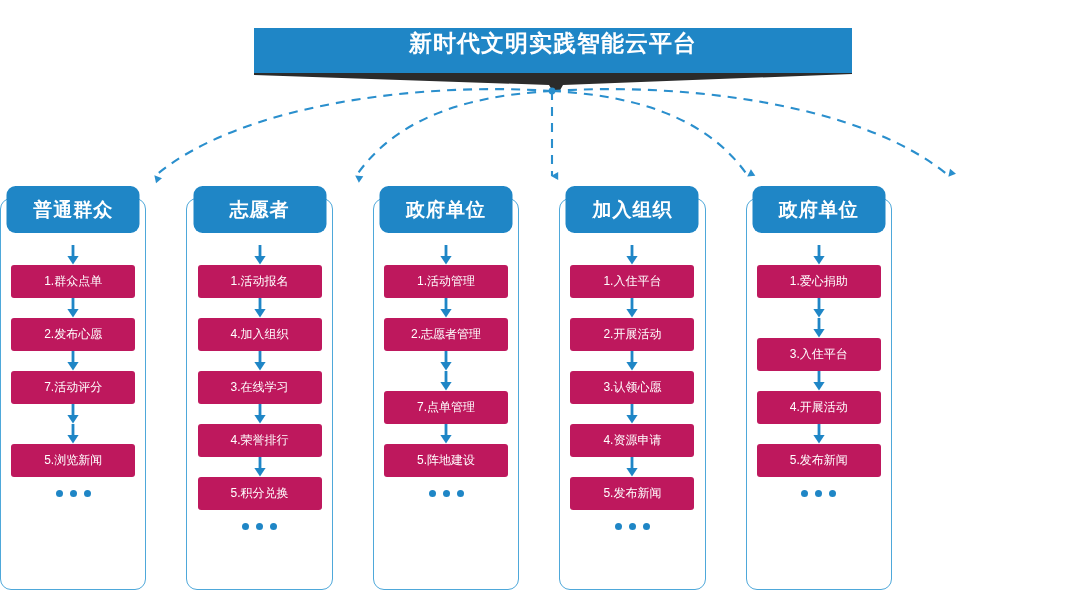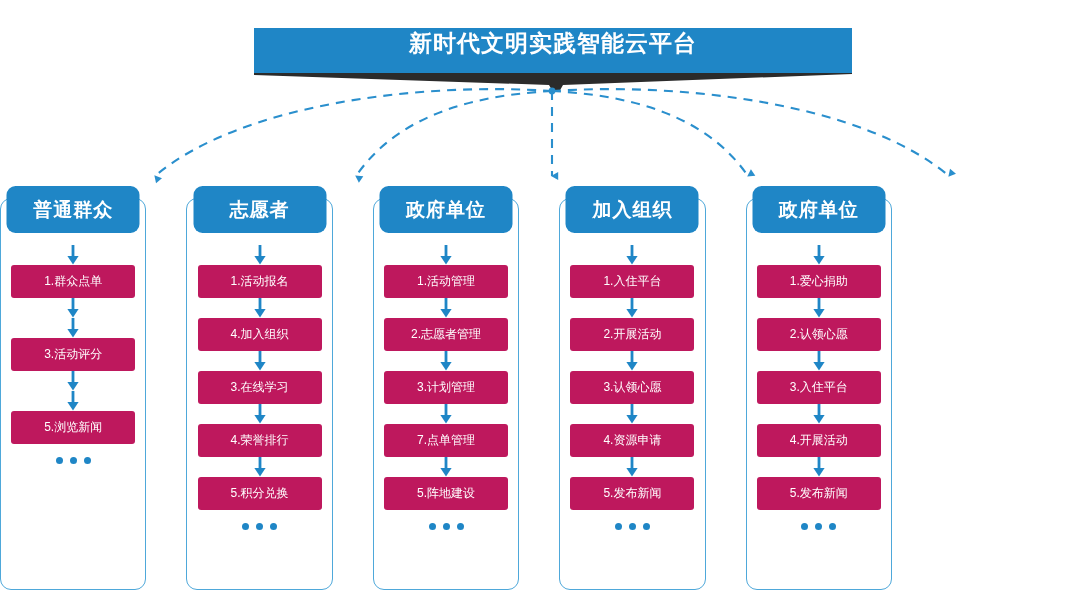--- a/index.html
+++ b/index.html
@@ -179,25 +179,26 @@
       <div class="col-header">普通群众</div>
       <svg class="arrow-down first" viewBox="0 0 14 20">
         <rect x="5.6" y="0" width="2.8" height="12" fill="#1f86c6"></rect>
         <polygon points="1.4,11 12.6,11 7,19.5" fill="#1f86c6"></polygon>
       </svg>
       <div class="item-box">1.群众点单</div>
       <svg class="arrow-down" viewBox="0 0 14 20">
         <rect x="5.6" y="0" width="2.8" height="12" fill="#1f86c6"></rect>
         <polygon points="1.4,11 12.6,11 7,19.5" fill="#1f86c6"></polygon>
       </svg>
-      <svg class="arrow-down" viewBox="0 0 14 20">
-        <rect x="5.6" y="0" width="2.8" height="12" fill="#1f86c6"></rect>
-        <polygon points="1.4,11 12.6,11 7,19.5" fill="#1f86c6"></polygon>
-      </svg>
-      <div class="item-box">3.活动评分</div>
+      <div class="item-box">2.发布心愿</div>
+      <svg class="arrow-down" viewBox="0 0 14 20">
+        <rect x="5.6" y="0" width="2.8" height="12" fill="#1f86c6"></rect>
+        <polygon points="1.4,11 12.6,11 7,19.5" fill="#1f86c6"></polygon>
+      </svg>
+      <div class="item-box">7.活动评分</div>
       <svg class="arrow-down" viewBox="0 0 14 20">
         <rect x="5.6" y="0" width="2.8" height="12" fill="#1f86c6"></rect>
         <polygon points="1.4,11 12.6,11 7,19.5" fill="#1f86c6"></polygon>
       </svg>
       <svg class="arrow-down" viewBox="0 0 14 20">
         <rect x="5.6" y="0" width="2.8" height="12" fill="#1f86c6"></rect>
         <polygon points="1.4,11 12.6,11 7,19.5" fill="#1f86c6"></polygon>
       </svg>
       <div class="item-box">5.浏览新闻</div>
       <div class="ellipsis">
@@ -250,21 +251,20 @@
       <div class="item-box">1.活动管理</div>
       <svg class="arrow-down" viewBox="0 0 14 20">
         <rect x="5.6" y="0" width="2.8" height="12" fill="#1f86c6"></rect>
         <polygon points="1.4,11 12.6,11 7,19.5" fill="#1f86c6"></polygon>
       </svg>
       <div class="item-box">2.志愿者管理</div>
       <svg class="arrow-down" viewBox="0 0 14 20">
         <rect x="5.6" y="0" width="2.8" height="12" fill="#1f86c6"></rect>
         <polygon points="1.4,11 12.6,11 7,19.5" fill="#1f86c6"></polygon>
       </svg>
-      <div class="item-box">3.计划管理</div>
       <svg class="arrow-down" viewBox="0 0 14 20">
         <rect x="5.6" y="0" width="2.8" height="12" fill="#1f86c6"></rect>
         <polygon points="1.4,11 12.6,11 7,19.5" fill="#1f86c6"></polygon>
       </svg>
       <div class="item-box">7.点单管理</div>
       <svg class="arrow-down" viewBox="0 0 14 20">
         <rect x="5.6" y="0" width="2.8" height="12" fill="#1f86c6"></rect>
         <polygon points="1.4,11 12.6,11 7,19.5" fill="#1f86c6"></polygon>
       </svg>
       <div class="item-box">5.阵地建设</div>
@@ -313,21 +313,20 @@
       <div class="col-header">政府单位</div>
       <svg class="arrow-down first" viewBox="0 0 14 20">
         <rect x="5.6" y="0" width="2.8" height="12" fill="#1f86c6"></rect>
         <polygon points="1.4,11 12.6,11 7,19.5" fill="#1f86c6"></polygon>
       </svg>
       <div class="item-box">1.爱心捐助</div>
       <svg class="arrow-down" viewBox="0 0 14 20">
         <rect x="5.6" y="0" width="2.8" height="12" fill="#1f86c6"></rect>
         <polygon points="1.4,11 12.6,11 7,19.5" fill="#1f86c6"></polygon>
       </svg>
-      <div class="item-box">2.认领心愿</div>
       <svg class="arrow-down" viewBox="0 0 14 20">
         <rect x="5.6" y="0" width="2.8" height="12" fill="#1f86c6"></rect>
         <polygon points="1.4,11 12.6,11 7,19.5" fill="#1f86c6"></polygon>
       </svg>
       <div class="item-box">3.入住平台</div>
       <svg class="arrow-down" viewBox="0 0 14 20">
         <rect x="5.6" y="0" width="2.8" height="12" fill="#1f86c6"></rect>
         <polygon points="1.4,11 12.6,11 7,19.5" fill="#1f86c6"></polygon>
       </svg>
       <div class="item-box">4.开展活动</div>

